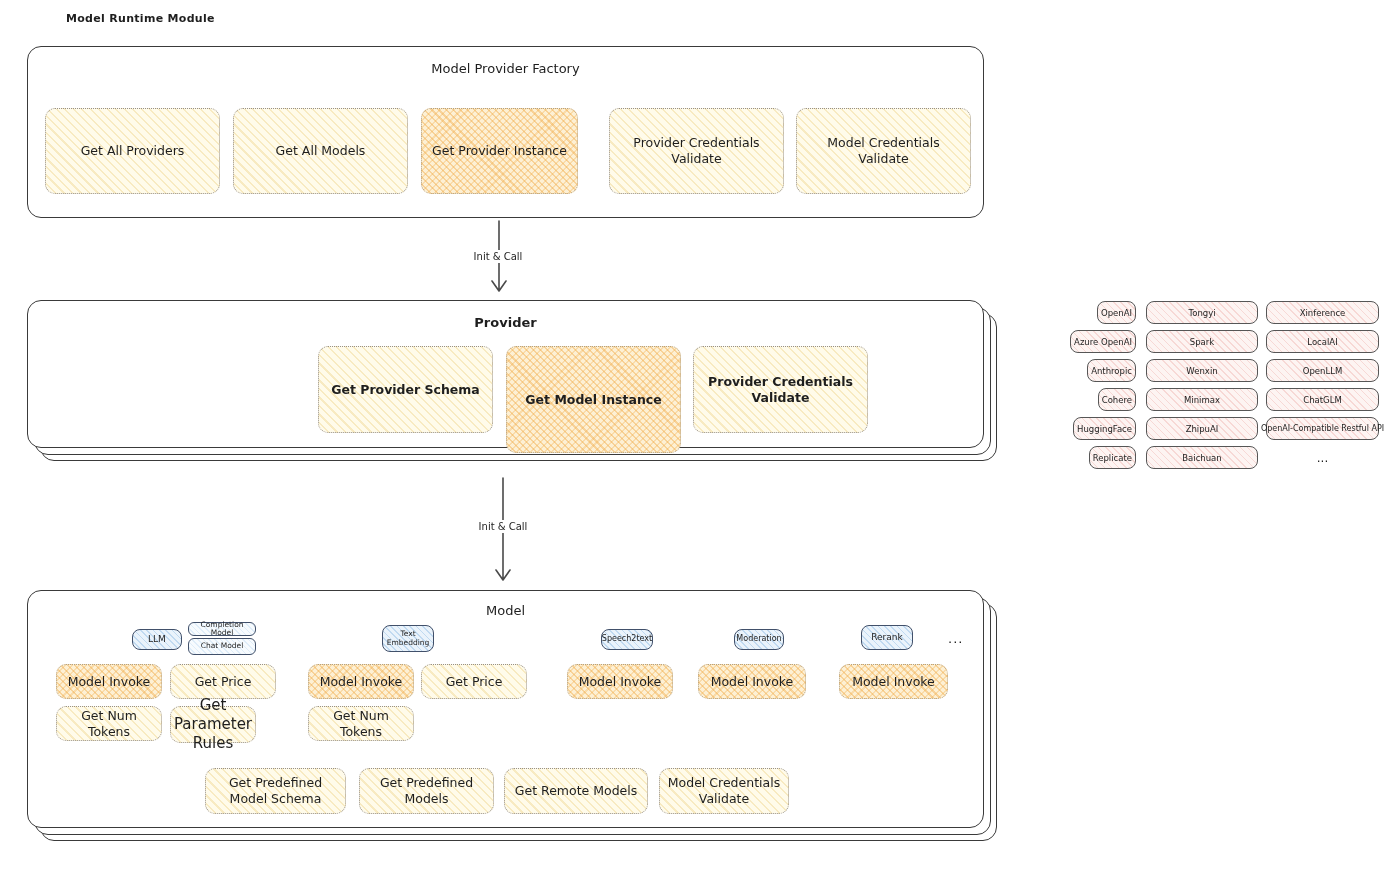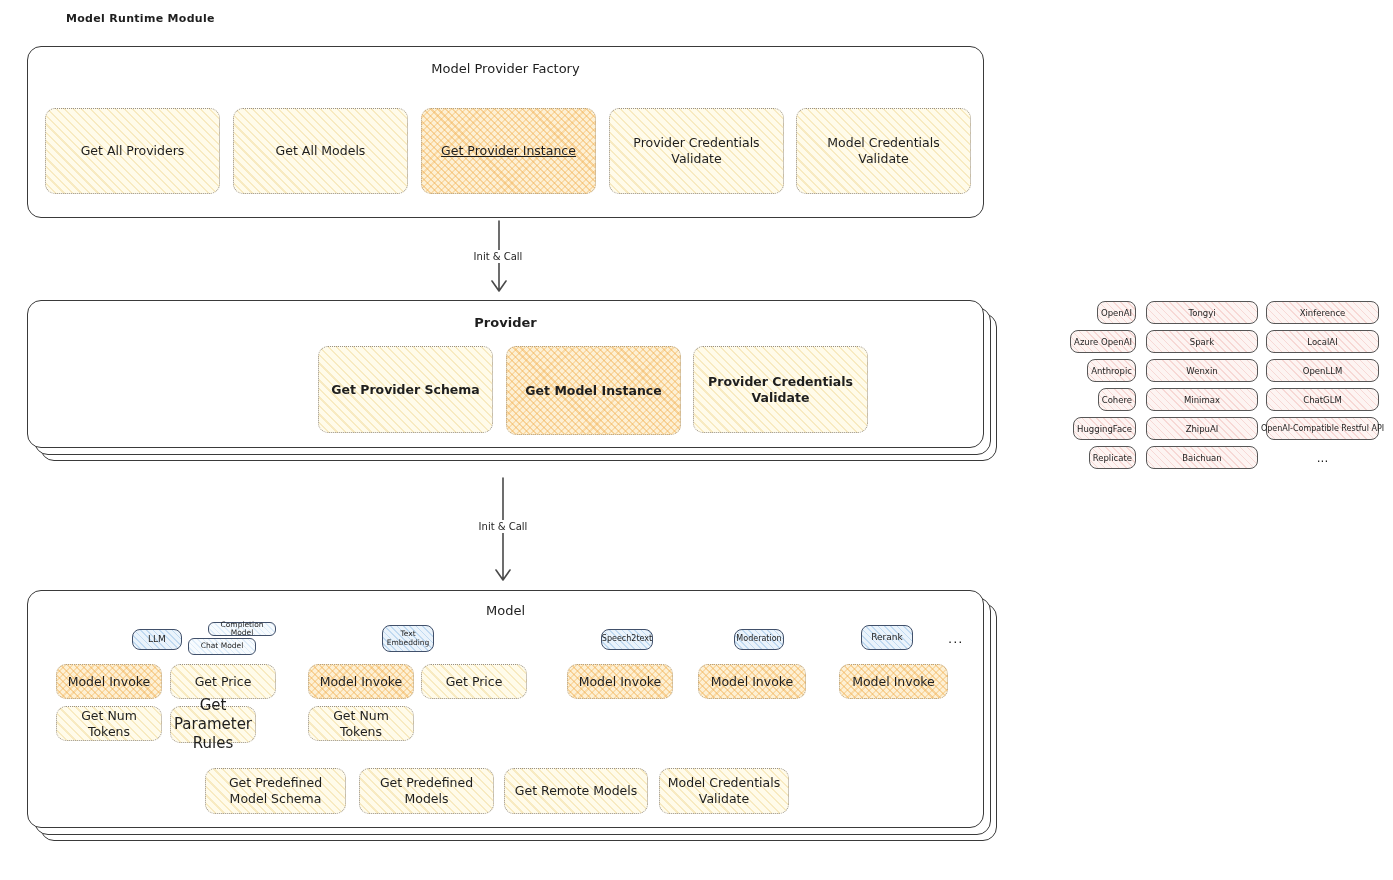--- a/index.html
+++ b/index.html
@@ -78,38 +78,38 @@
 
 <div class="canvas">
 
   <div class="page-title">Model Runtime Module</div>
 
   <div class="stack" style="left:27px;top:46px;width:957px;height:172px;">
     <div class="card">
       <div class="box-title">Model Provider Factory</div>
       <div class="btn" style="left:17px;top:61px;width:175px;height:86px;">Get All Providers</div>
       <div class="btn" style="left:205px;top:61px;width:175px;height:86px;">Get All Models</div>
-      <div class="btn hl" style="left:393px;top:61px;width:175px;height:86px;text-decoration:underline;">Get Provider Instance</div>
+      <div class="btn hl" style="left:393px;top:61px;width:157px;height:86px;">Get Provider Instance</div>
       <div class="btn" style="left:581px;top:61px;width:175px;height:86px;">Provider Credentials Validate</div>
       <div class="btn" style="left:768px;top:61px;width:175px;height:86px;">Model Credentials Validate</div>
     </div>
   </div>
 
   <svg class="arrow" style="left:488px;top:220px;" width="22" height="78" viewBox="0 0 22 78">
     <path d="M11,1 L11,70 M4,61 L11,71 L18,61" stroke="#4a4a4a" stroke-width="1.6" fill="none" stroke-linecap="round" stroke-linejoin="round"></path>
   </svg>
   <div class="arrow-label" style="left:461px;top:250px;width:74px;">Init &amp; Call</div>
 
   <div class="stack" style="left:27px;top:300px;width:957px;height:148px;font-weight:bold;">
     <div class="layer l2"></div>
     <div class="layer l1"></div>
     <div class="card">
       <div class="box-title">Provider</div>
       <div class="btn" style="left:290px;top:45px;width:175px;height:87px;">Get Provider Schema</div>
-      <div class="btn hl" style="left:478px;top:45px;width:175px;height:89px;">Get Model Instance</div>
+      <div class="btn hl" style="left:478px;top:45px;width:175px;height:107px;">Get Model Instance</div>
       <div class="btn" style="left:665px;top:45px;width:175px;height:87px;">Provider Credentials Validate</div>
     </div>
   </div>
 
   <div>
     <div class="pillcol" style="left:1026px;top:301px;width:110px;align-items:flex-end;">
       <div class="pill">OpenAI</div>
       <div class="pill">Azure OpenAI</div>
       <div class="pill">Anthropic</div>
       <div class="pill">Cohere</div>
@@ -139,21 +139,21 @@
   </svg>
   <div class="arrow-label" style="left:466px;top:520px;width:74px;">Init &amp; Call</div>
 
   <div class="stack" style="left:27px;top:590px;width:957px;height:238px;">
     <div class="layer l2"></div>
     <div class="layer l1"></div>
     <div class="card">
       <div class="box-title" style="top:12px;">Model</div>
 
       <div class="tag" style="left:104px;top:38px;width:50px;height:21px;border-radius:8px;">LLM</div>
-      <div class="tag small" style="left:160px;top:31px;width:68px;height:14px;margin-left:20px;">Completion Model</div>
+      <div class="tag small" style="left:160px;top:31px;width:68px;height:14px;">Completion Model</div>
       <div class="tag small" style="left:160px;top:47px;width:68px;height:17px;">Chat Model</div>
       <div class="tag" style="left:354px;top:34px;width:52px;height:27px;font-size:7.5px;">Text Embedding</div>
       <div class="tag" style="left:573px;top:38px;width:52px;height:21px;font-size:8px;">Speech2text</div>
       <div class="tag" style="left:706px;top:38px;width:50px;height:21px;font-size:8px;">Moderation</div>
       <div class="tag" style="left:833px;top:34px;width:52px;height:25px;">Rerank</div>
       <div class="dots" style="left:920px;top:40px;">...</div>
 
       <div class="btn hl" style="left:28px;top:73px;width:106px;height:35px;">Model Invoke</div>
       <div class="btn" style="left:142px;top:73px;width:106px;height:35px;">Get Price</div>
       <div class="btn hl" style="left:280px;top:73px;width:106px;height:35px;">Model Invoke</div>

